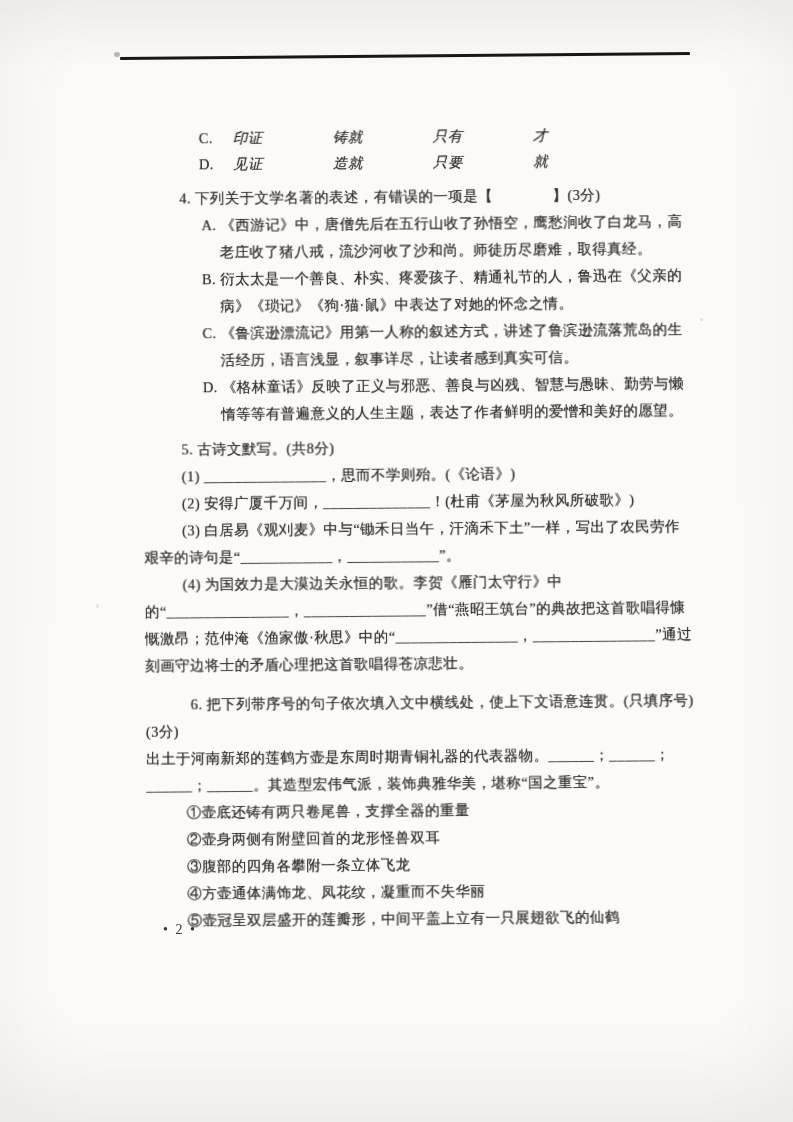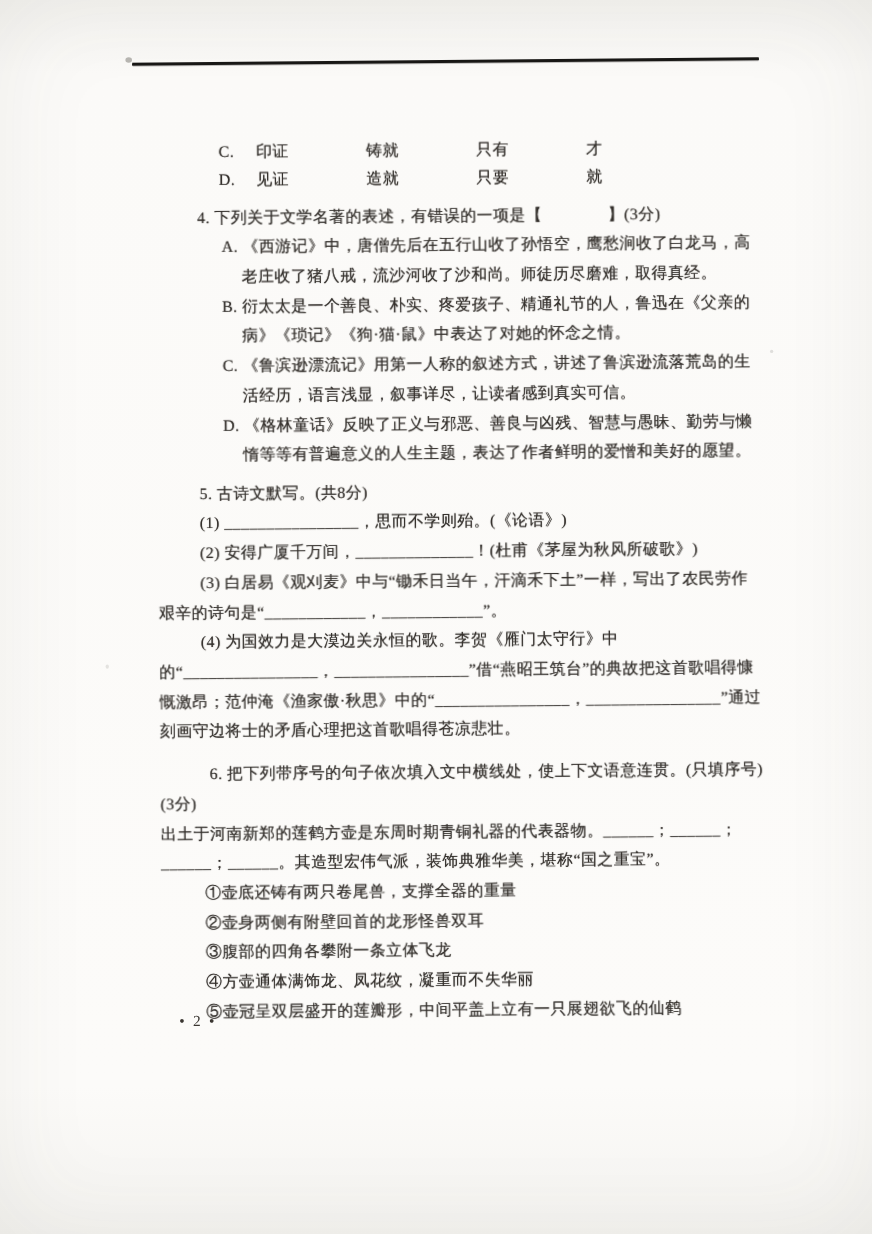--- a/index.html
+++ b/index.html
@@ -34,21 +34,21 @@
   .content {
     padding: 66px 2px 0 20px;
     font-size: 14.5px;
     line-height: 27px;
     letter-spacing: 0.4px;
   }
   p { margin: 0; }
   .choice-block { margin-left: 58px; }
   .choice-row { line-height: 26px; white-space: nowrap; }
   .c-label { display: inline-block; width: 30px; }
-  .c-word  { display: inline-block; width: 96px; }
+  .c-word  { display: inline-block; width: 96px; font-style: italic; }
   .c-word:last-child { width: auto; }
   .stem { margin-top: 8px; text-indent: 38px; }
   .option { margin-left: 78px; text-indent: -18px; }
   .q5-item { text-indent: 38px; }
   .q6-stem { margin-top: 12px; text-indent: 45px; }
   .q6-intro { text-indent: 0; }
   .q6-sentence { padding-left: 40px; }
   .page-number {
     position: absolute;
     left: 163px; top: 922px;

